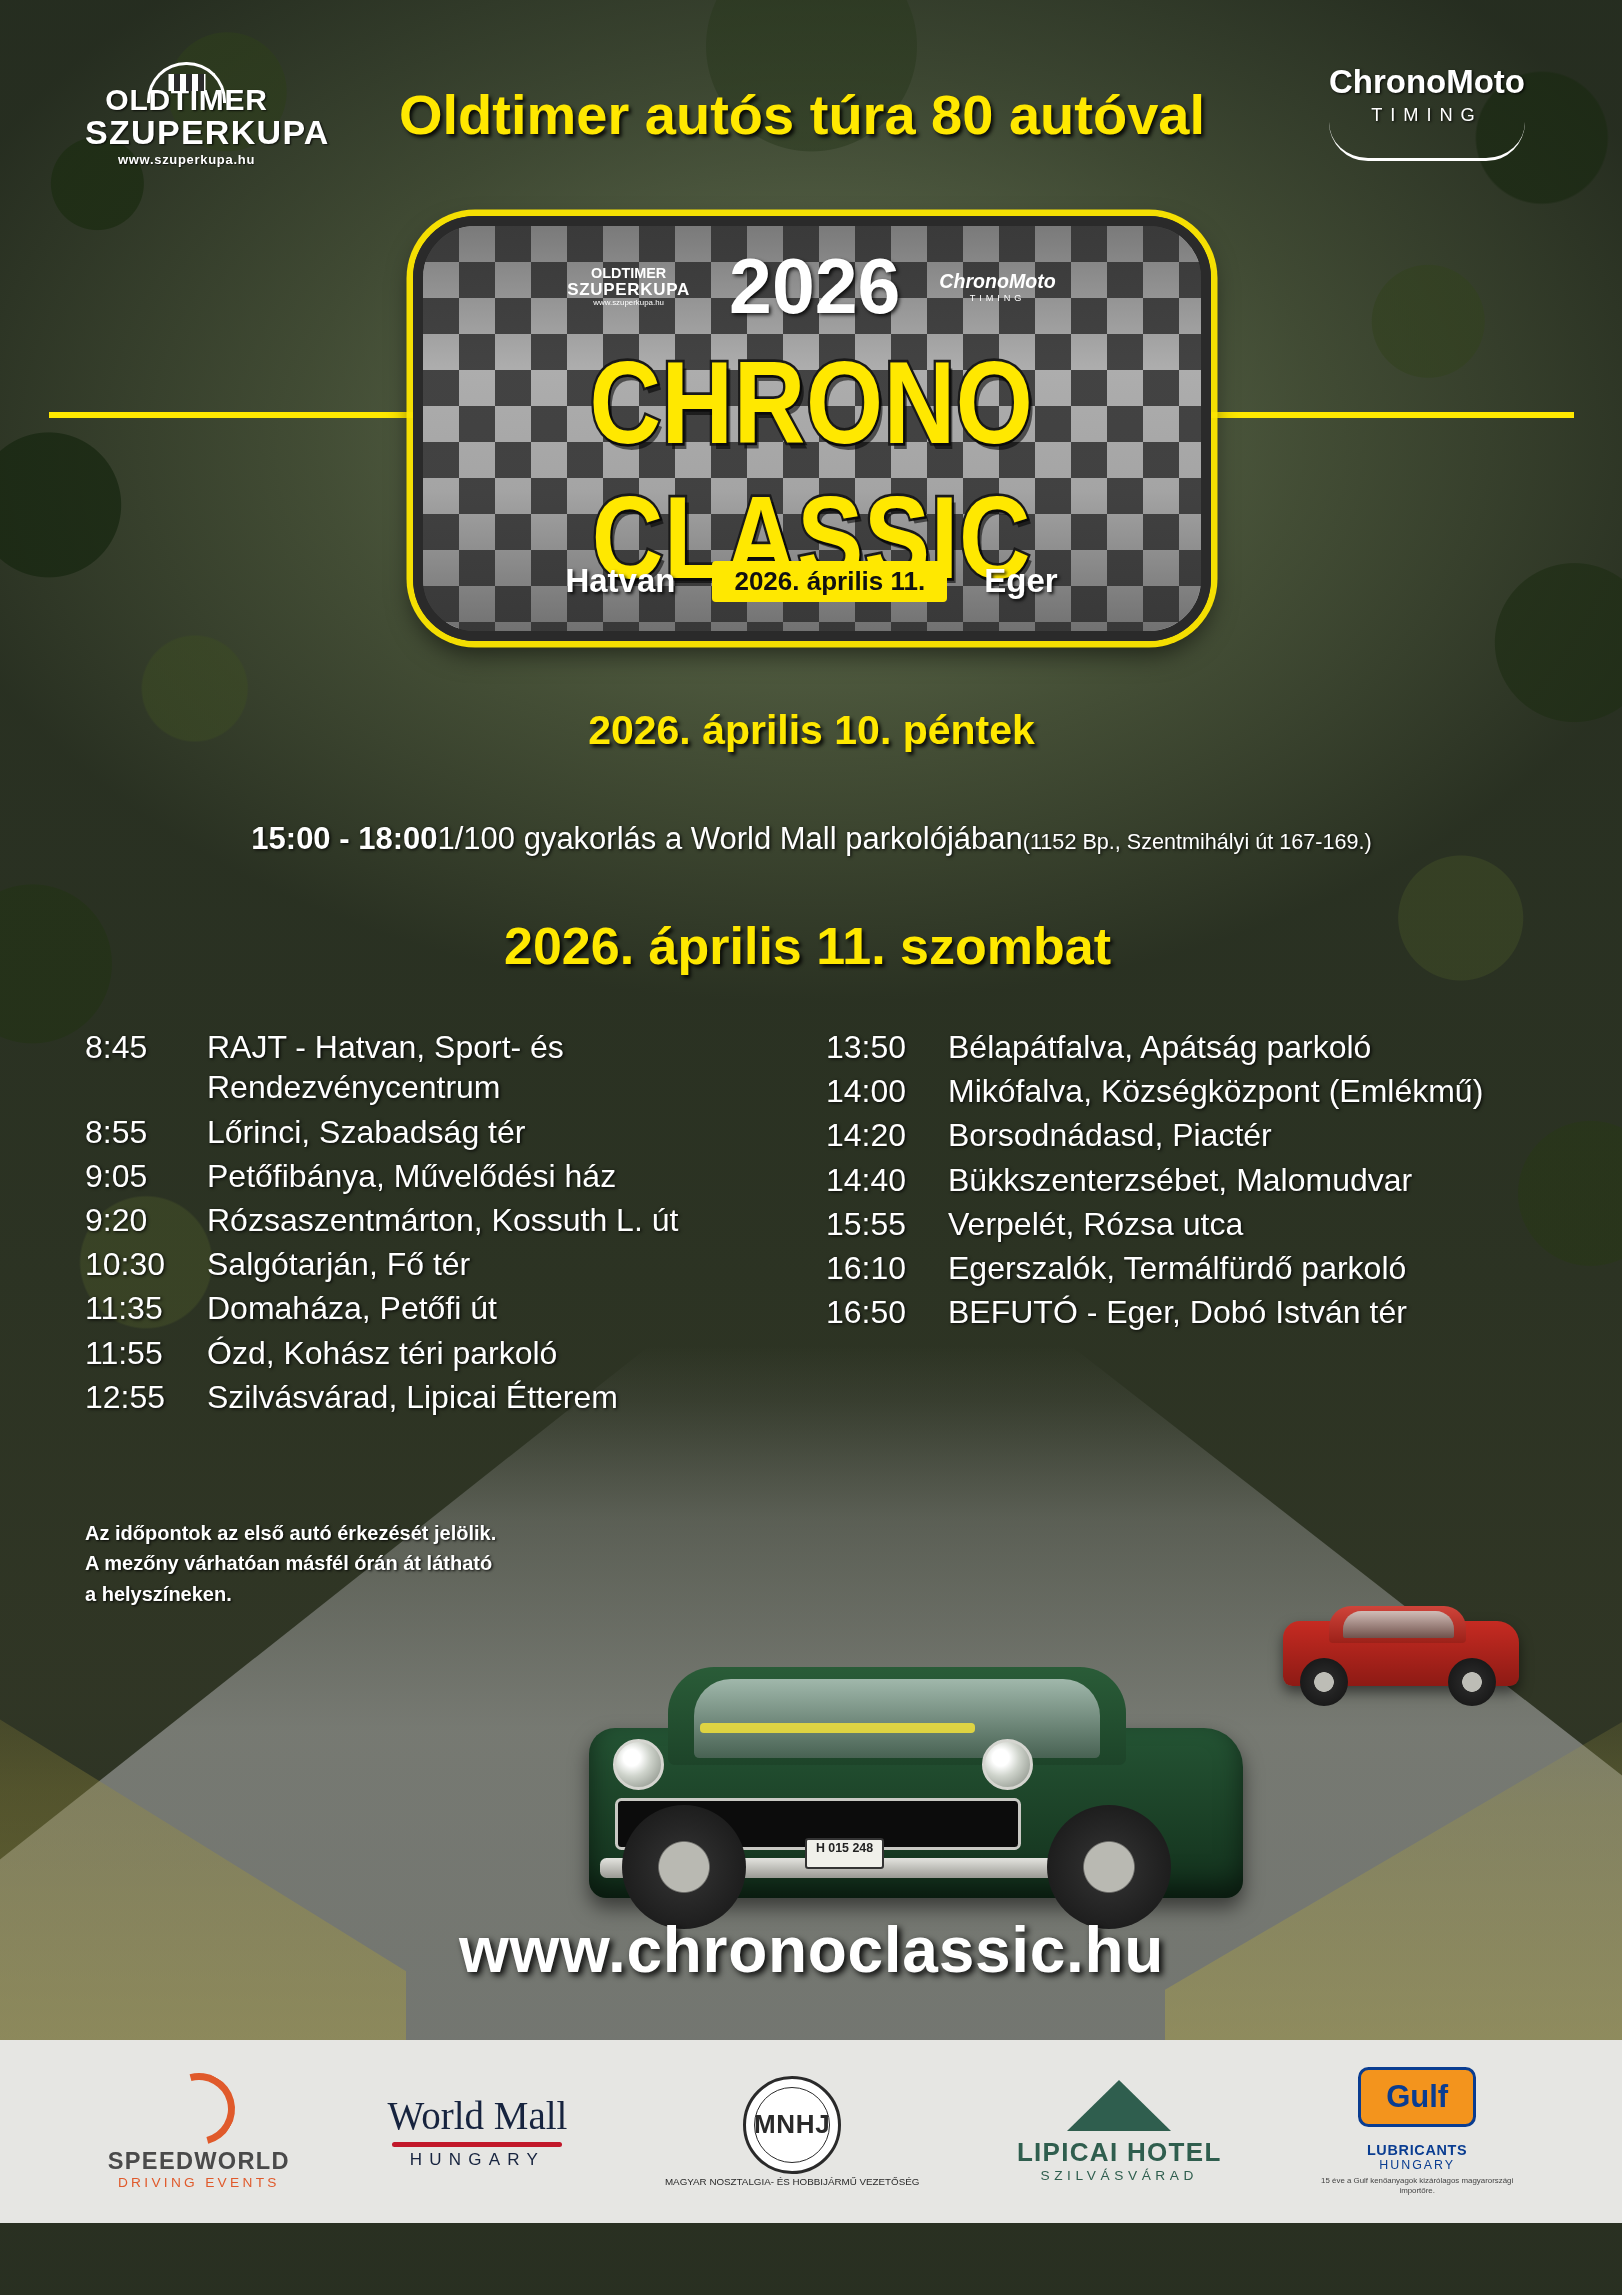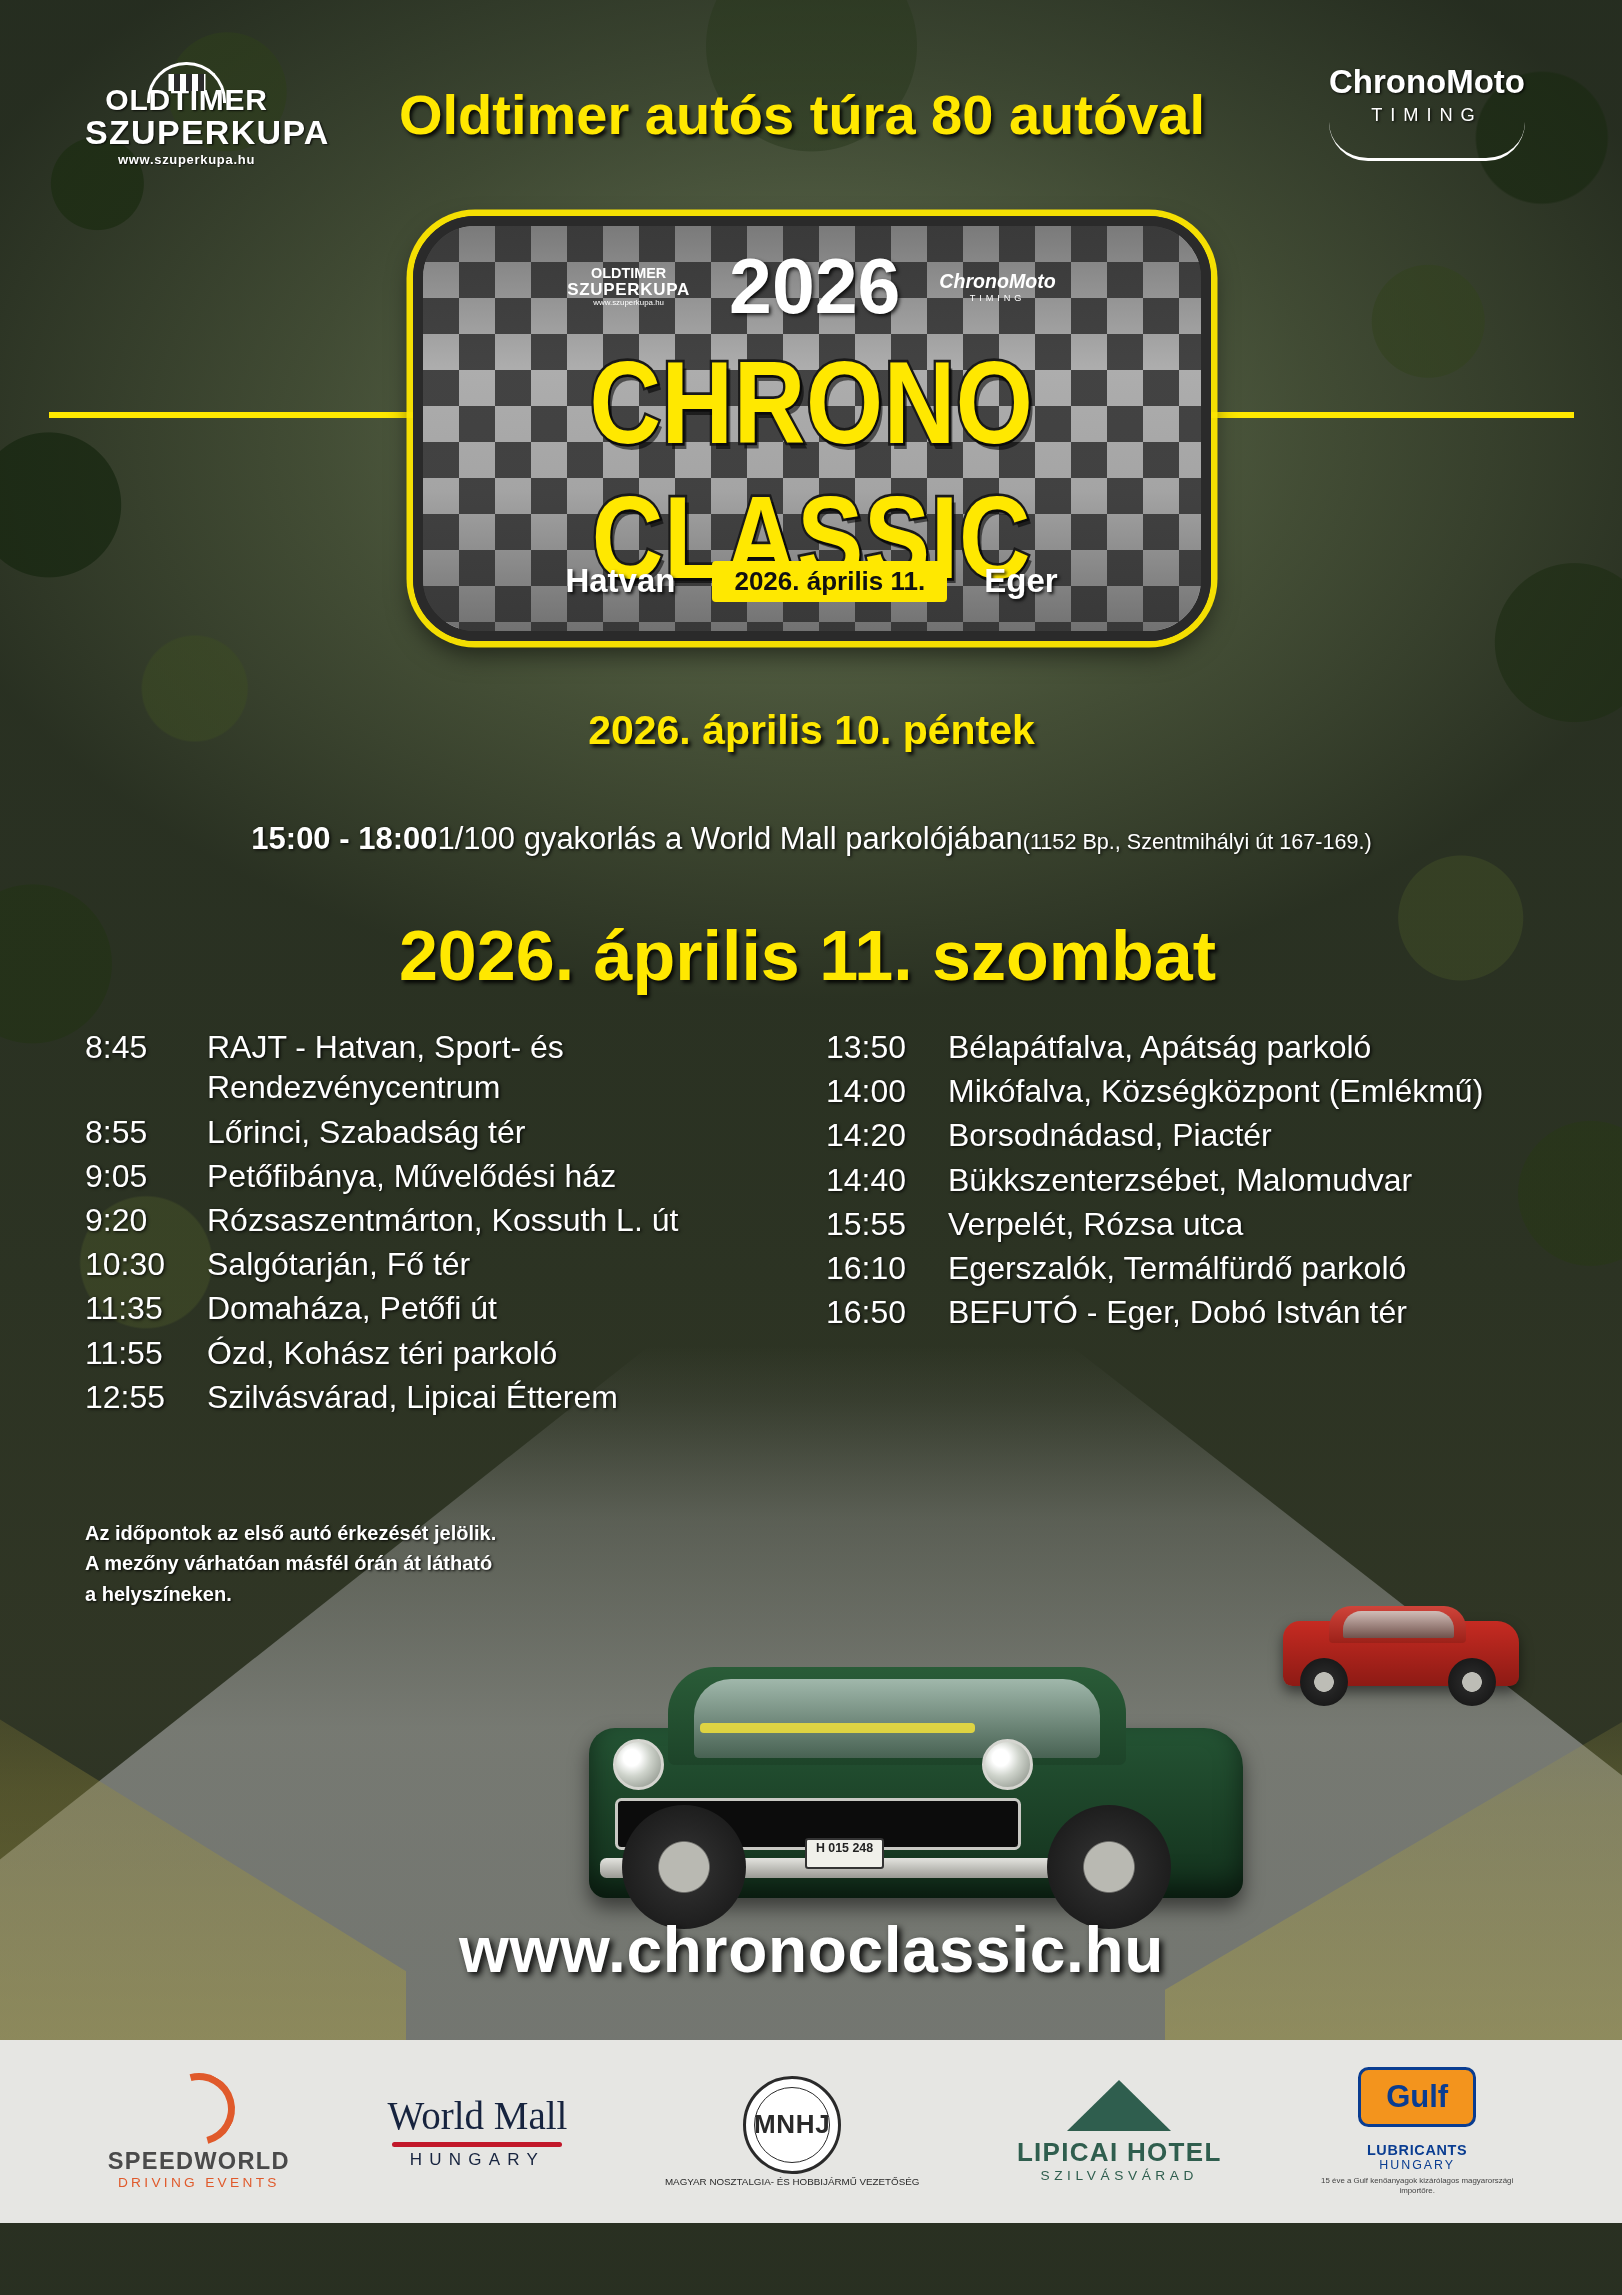--- a/index.html
+++ b/index.html
@@ -157,21 +157,21 @@
   .friday-heading { position: absolute; top: 707px; left: 0; right: 0; font-size: 41px; }
   .friday-row {
     position: absolute; top: 785px; left: 0; right: 0;
     display: flex; justify-content: center; align-items: baseline; 
     color: #fff; text-shadow: 1.3px 1.3px 3.3px rgba(0,0,0,0.9); margin-top: 36px;
   }
   .friday-time { font-size: 31px; font-weight: bold; }
   .friday-text { font-size: 31px; }
   .friday-note { font-size: 21.6px; }
 
-  .saturday-heading { position: absolute; top: 916px; left: 0; right: 8px; font-size: 70px; }
+  .saturday-heading { position: absolute; top: 916px; left: 0; right: 8px; font-size: 52px; }
 
   
   .schedule {
     position: absolute; top: 1027px; left: 85px; right: 85px;
     display: flex; gap: 29px;
   }
   .sched-col { width: 713px; }
   .sched-row {
     display: flex; align-items: baseline; gap: 17px;
     color: #fff; font-size: 32px; line-height: 1.26;

